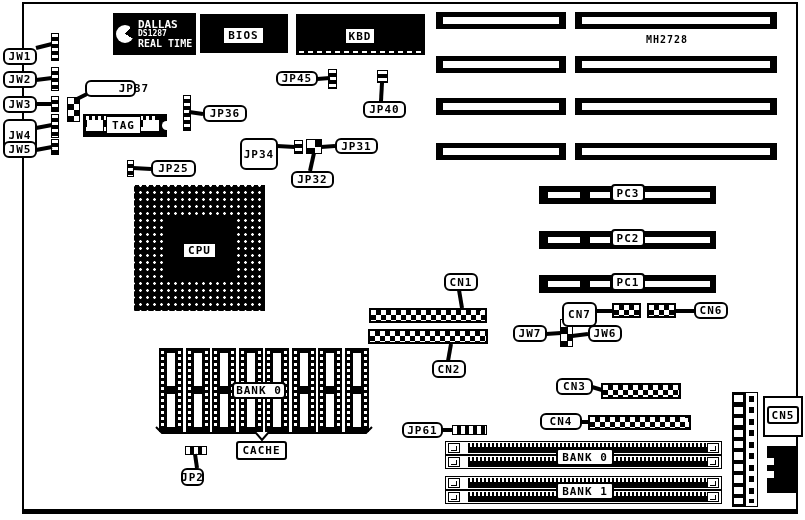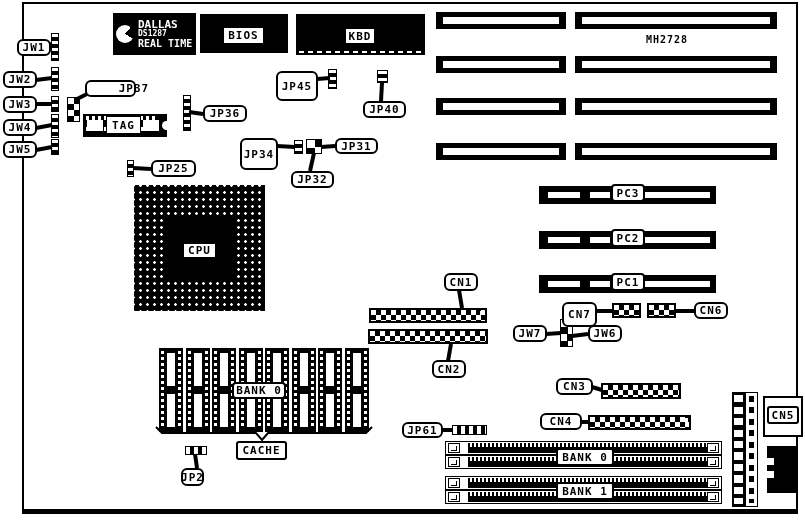--- a/index.html
+++ b/index.html
@@ -119,45 +119,45 @@
   <div class="isa" style="left:436px;top:12px;width:130px;height:17px;"></div>
   <div class="isa" style="left:575px;top:12px;width:202px;height:17px;"></div>
   <div class="isa" style="left:436px;top:56px;width:130px;height:17px;"></div>
   <div class="isa" style="left:575px;top:56px;width:202px;height:17px;"></div>
   <div class="isa" style="left:436px;top:98px;width:130px;height:17px;"></div>
   <div class="isa" style="left:575px;top:98px;width:202px;height:17px;"></div>
   <div class="isa" style="left:436px;top:143px;width:130px;height:17px;"></div>
   <div class="isa" style="left:575px;top:143px;width:202px;height:17px;"></div>
   <div class="txtlbl" style="left:646px;top:34px;">MH2728</div>
 
-  <div class="co" style="left:3px;top:39px;width:34px;height:17px;margin-left:14px;">JW1</div>
+  <div class="co" style="left:3px;top:48px;width:34px;height:17px;">JW1</div>
   <div class="vs" style="left:51px;top:33px;width:8px;height:28px;"></div>
   <div class="co" style="left:3px;top:71px;width:34px;height:17px;">JW2</div>
   <div class="vs" style="left:51px;top:67px;width:8px;height:24px;"></div>
   <div class="co" style="left:3px;top:96px;width:34px;height:17px;">JW3</div>
   <div class="vs" style="left:51px;top:96px;width:8px;height:16px;"></div>
-  <div class="co" style="left:3px;top:119px;width:34px;height:17px;">JW4</div>
+  <div class="co" style="left:3px;top:119px;width:34px;height:32px;">JW4</div>
   <div class="vs" style="left:51px;top:114px;width:8px;height:24px;"></div>
   <div class="co" style="left:3px;top:141px;width:34px;height:17px;">JW5</div>
   <div class="vs" style="left:51px;top:139px;width:8px;height:16px;"></div>
 
   <div class="co" style="left:85px;top:80px;width:44px;height:17px;padding-left:47px;">JP37</div>
   <div class="jb" style="left:67px;top:97px;width:13px;height:25px;"></div>
   <div id="tagchip">
     <i class="w" style="left:4px;width:16px;"></i>
     <i class="w" style="left:60px;width:16px;"></i>
     <i class="n"></i>
   </div>
   <div class="cl" style="left:106px;top:116px;width:35px;height:18px;">TAG</div>
   <div class="co" style="left:203px;top:105px;width:44px;height:17px;text-align:center;">JP36</div>
   <div class="vs" style="left:183px;top:95px;width:8px;height:36px;"></div>
   <div class="co" style="left:151px;top:160px;width:45px;height:17px;">JP25</div>
   <div class="vs" style="left:127px;top:160px;width:7px;height:17px;"></div>
 
-  <div class="co" style="left:276px;top:71px;width:42px;height:30px;">JP45</div>
+  <div class="co" style="left:276px;top:71px;width:42px;height:15px;">JP45</div>
   <div class="vs" style="left:328px;top:69px;width:9px;height:20px;"></div>
   <div class="co" style="left:363px;top:101px;width:43px;height:17px;">JP40</div>
   <div class="vs" style="left:377px;top:70px;width:11px;height:13px;"></div>
   <div class="co" style="left:240px;top:138px;width:38px;height:32px;">JP34</div>
   <div class="vs" style="left:294px;top:140px;width:9px;height:14px;"></div>
   <div class="jb" style="left:306px;top:139px;width:16px;height:15px;background-size:16px 15px;"></div>
   <div class="co" style="left:335px;top:138px;width:43px;height:16px;">JP31</div>
   <div class="co" style="left:291px;top:171px;width:43px;height:17px;">JP32</div>
 
   <div id="cpu"></div>

